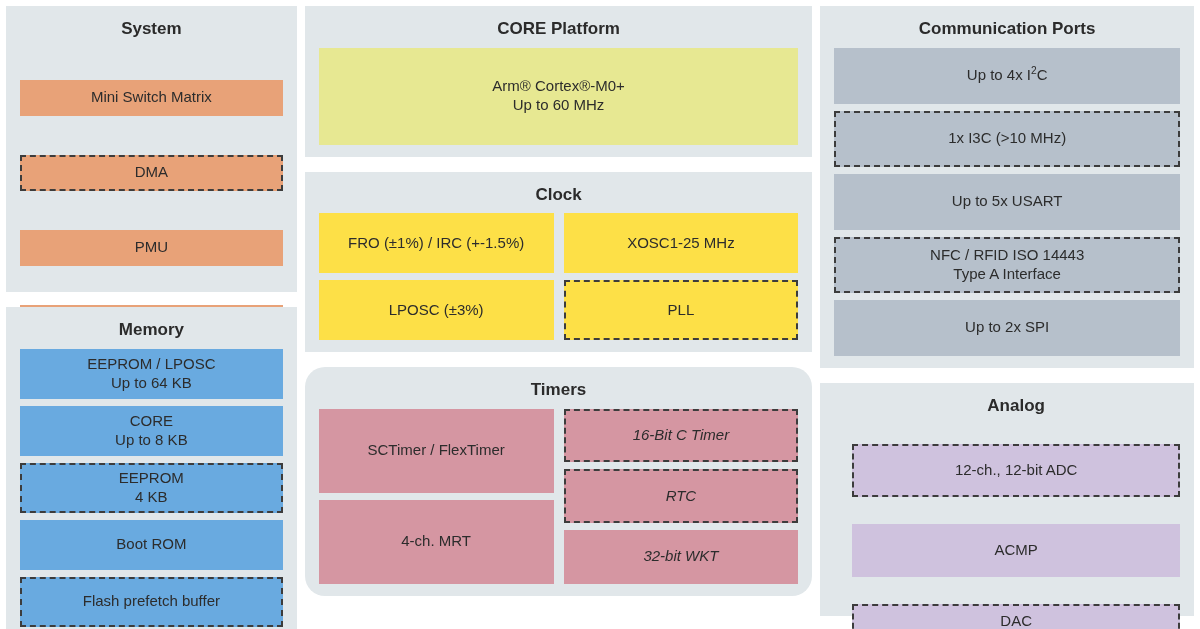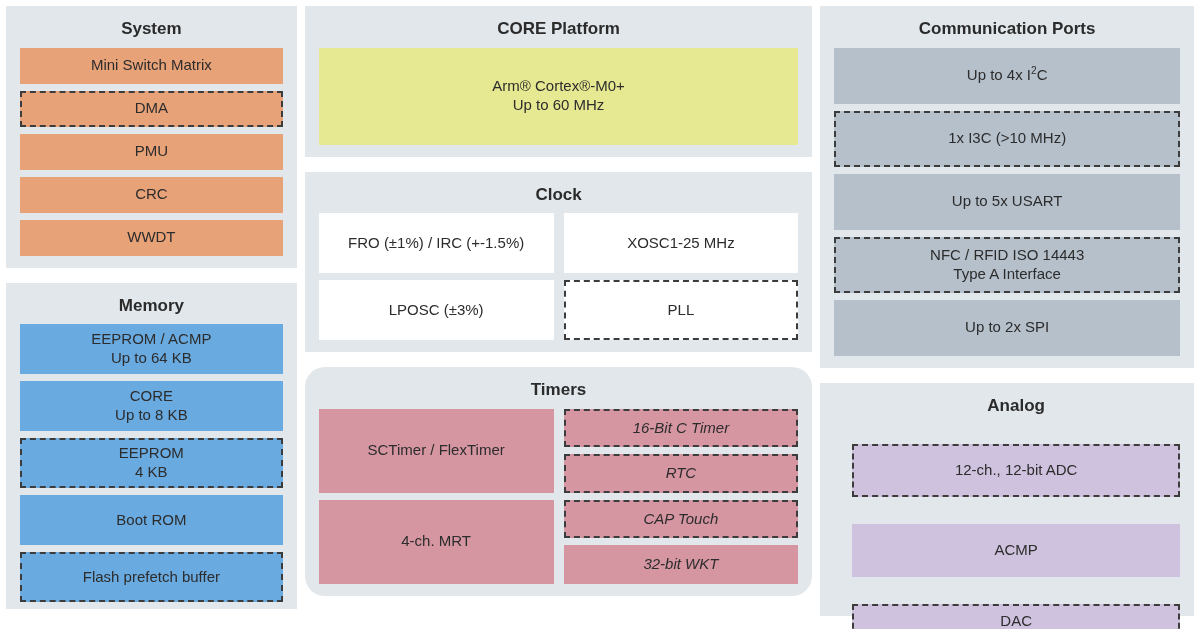--- a/index.html
+++ b/index.html
@@ -82,27 +82,27 @@
   }
   .block.dashed {
     border: 2px dashed #3c3c3c;
   }
   .block.grow { flex: 1 1 auto; }
 
   
   .fill-orange { background: #e8a278; }
   .fill-blue   { background: #69aae0; }
   .fill-yellow { background: #e7e892; }
-  .fill-tan    { background: #ffffff; text-align: center; }
+  .fill-tan    { background: #fde047; text-align: center; }
   .fill-pink   { background: #d596a2; }
   .fill-gray   { background: #b6c0cb; }
   .fill-purple { background: #cfc2de; }
 
   
-  .sys-block   { height: 36px; }
+  .sys-block   { height: 36px; margin-top: 32px; }
   .mem-block   { height: 50px; }
   .core-block  { height: 97px; }
   .clk-block   { height: 60px; }
   .comm-block  { height: 56px; }
   .an-block    { height: 53px; margin-top: 20px; }
   .tmr-left    { height: 84px; }
   .tmr-right   { height: 38px; font-style: italic; }
 
   sup { font-size: 0.68em; vertical-align: super; line-height: 0; }
 </style>
@@ -132,21 +132,21 @@
           <span>WWDT</span>
         </div>
       </div>
     </div>
 
     <div class="panel" style="height:326px;">
       <div class="panel-title">Memory</div>
       <div class="blocks">
         <div class="block mem-block fill-blue grow">
           <div>
-            <div>EEPROM / ACMP</div>
+            <div>EEPROM / LPOSC</div>
             <div>Up to 64 KB</div>
           </div>
         </div>
         <div class="block mem-block fill-blue grow">
           <div>
             <div>CORE</div>
             <div>Up to 8 KB</div>
           </div>
         </div>
         <div class="block mem-block fill-blue dashed grow">
@@ -213,23 +213,20 @@
             <span>4-ch. MRT</span>
           </div>
         </div>
         <div class="subcol">
           <div class="block tmr-right fill-pink dashed grow">
             <span>16-Bit C Timer</span>
           </div>
           <div class="block tmr-right fill-pink dashed grow">
             <span>RTC</span>
           </div>
-          <div class="block tmr-right fill-pink dashed grow">
-            <span>CAP Touch</span>
-          </div>
           <div class="block tmr-right fill-pink grow">
             <span>32-bit WKT</span>
           </div>
         </div>
       </div>
     </div>
 
   </div>
 
   <div class="column col-right">

